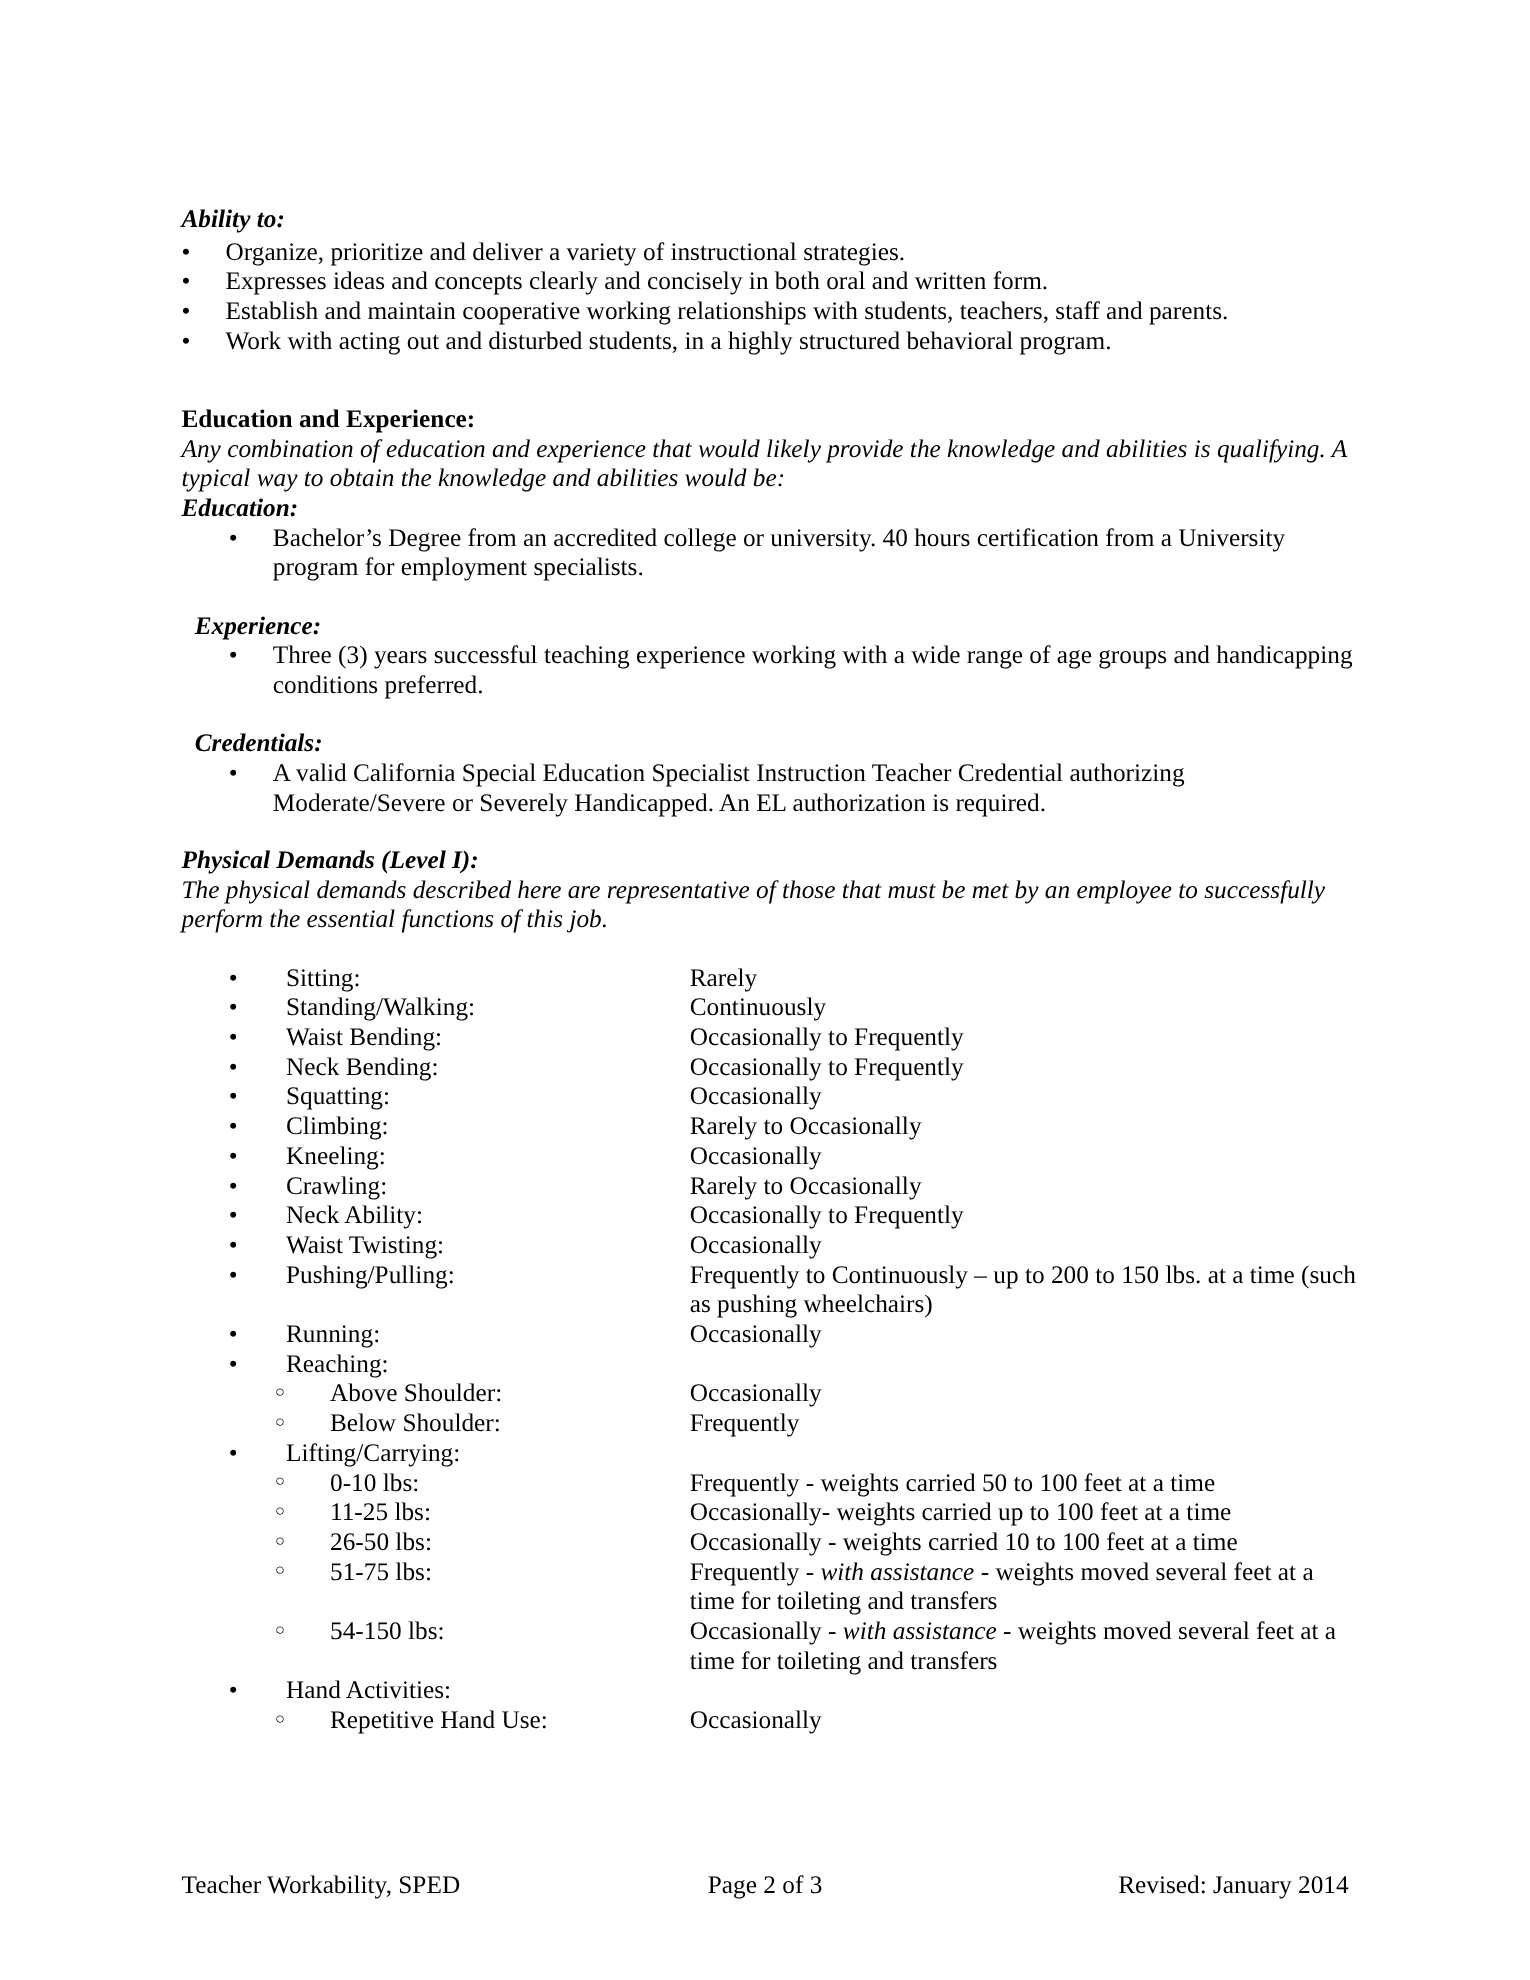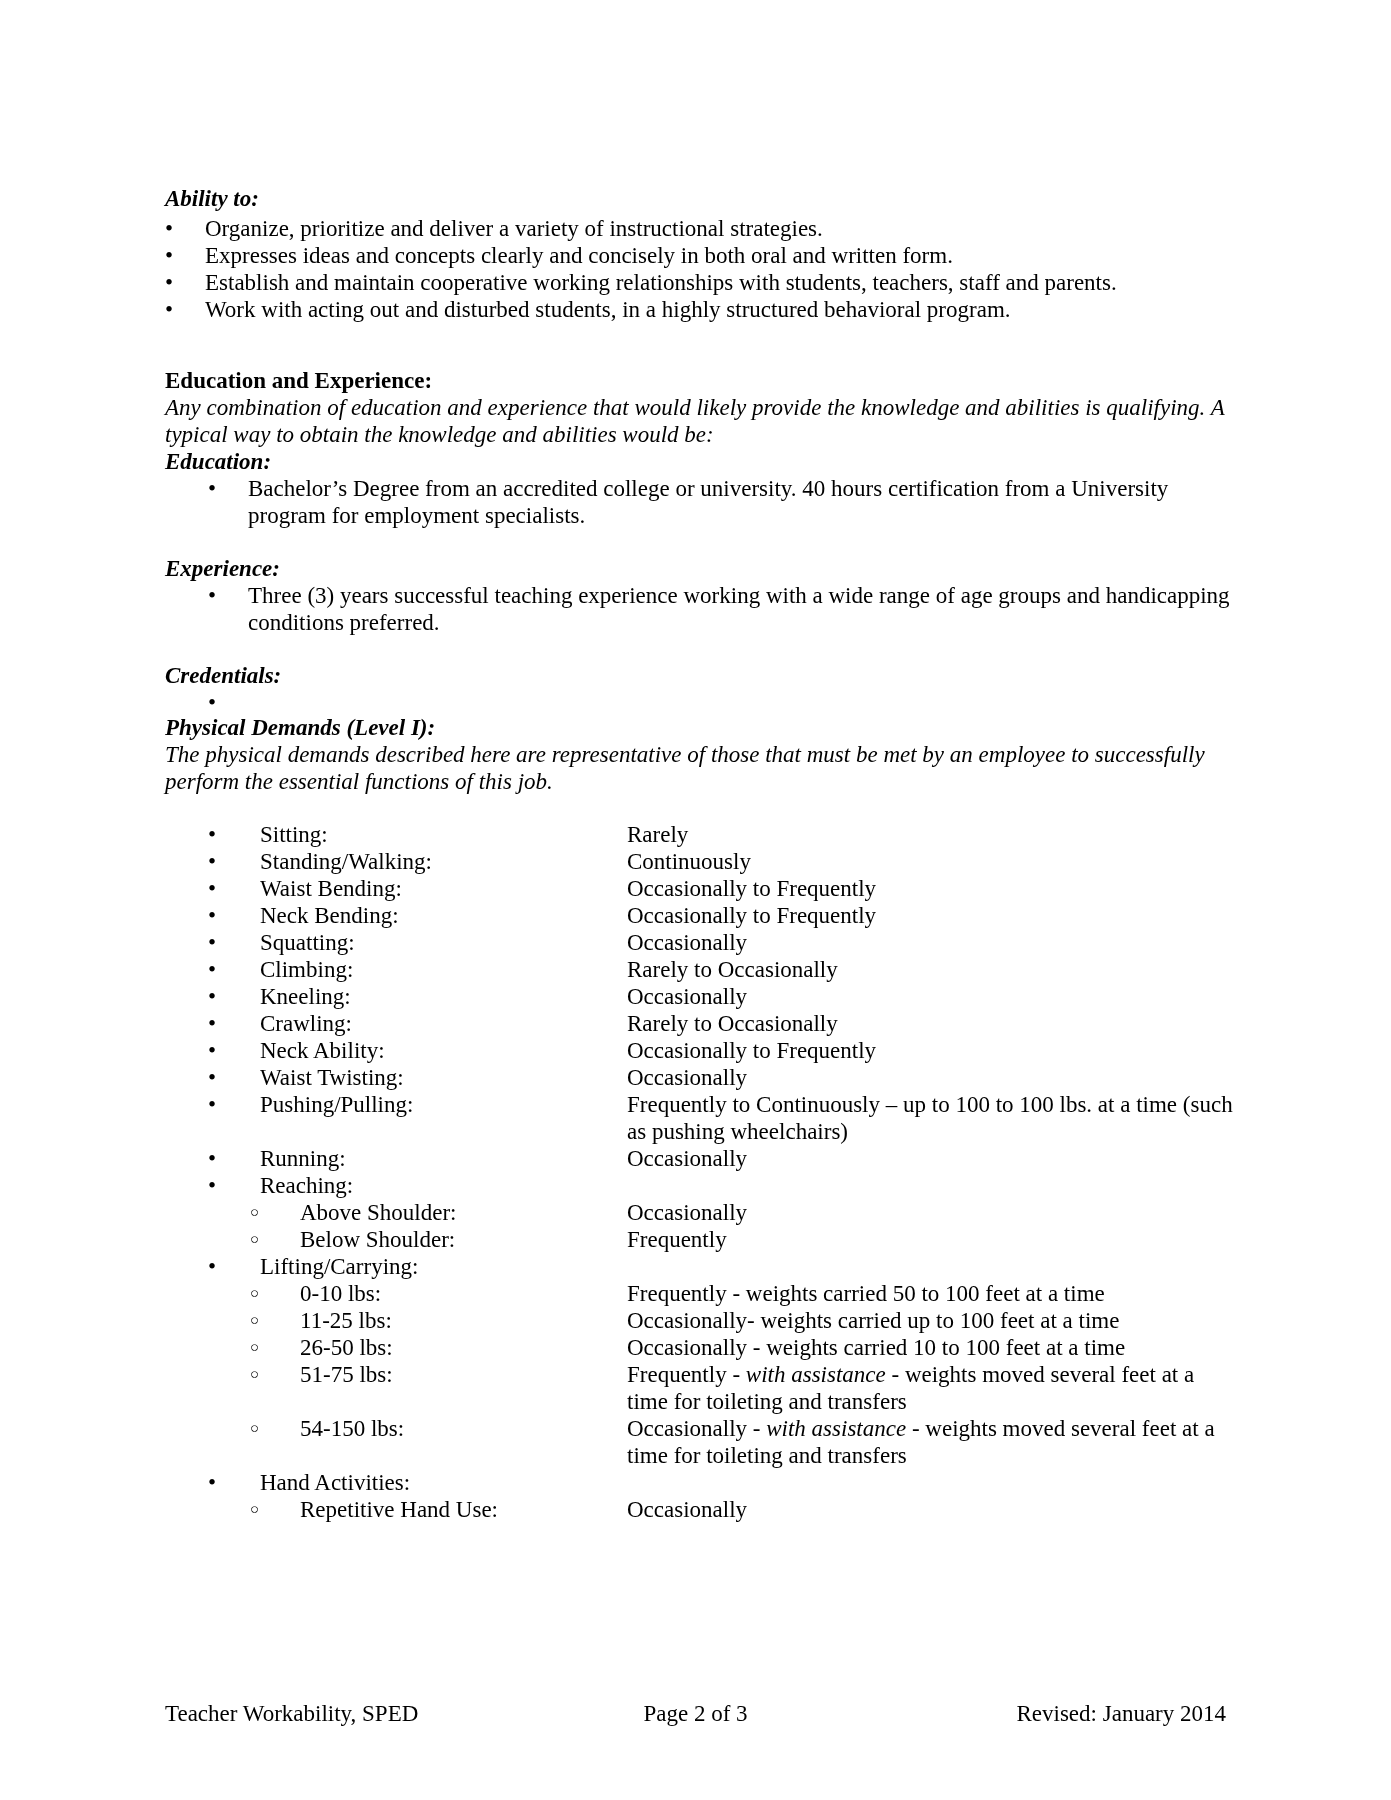--- a/index.html
+++ b/index.html
@@ -31,21 +31,21 @@
   .ul-flush > li > .blt{position:absolute;left:0;top:0;}
   
   .ul-ind > li{padding-left:83px;}
   .ul-ind > li > .blt{position:absolute;left:43px;top:0;}
   .blt{line-height:27px;}
   .blt-sub{font-size:15px;line-height:27px;}
   
   .gap3{margin-top:3px;}
   .gap23{}
   .gap25{margin-top:25px;font-style:italic;}
-  .gap26{margin-top:26px;}
+  .gap26{margin-top:26px;margin-left:12px;}
   .gap44{margin-top:44px;}
   
   .pd-rows{margin-top:26px;}
   .pd-row{position:relative;padding-left:83px;}
   .pd-row > .blt{position:absolute;left:43px;top:0;}
   .pd-row.sub{padding-left:123px;}
   .pd-row.sub > .blt{position:absolute;left:85px;top:0;}
   .pd-label{display:inline-block;vertical-align:top;width:367px;margin-left:12px;}
   .pd-row.sub .pd-label{width:327px;}
   .pd-value{display:inline-block;vertical-align:top;width:705px;white-space:pre-line;}
@@ -81,39 +81,40 @@
     </ul>
 
     <div class="h-bi gap26">Experience:</div>
     <ul class="ul-ind">
       <li class="preline"><span class="blt">•</span><span>Three (3) years successful teaching experience working with a wide range of age groups and handicapping
 conditions preferred.</span></li>
     </ul>
 
     <div class="h-bi gap26">Credentials:</div>
     <ul class="ul-ind">
-      <li class="preline"><span class="blt">•</span></li>
+      <li class="preline"><span class="blt">•</span><span>A valid California Special Education Specialist Instruction Teacher Credential authorizing
+Moderate/Severe or Severely Handicapped.  An EL authorization is required.</span></li>
     </ul>
 
     <div class="h-b gap25">Physical Demands (Level I):</div>
     <div class="ital preline">The physical demands described here are representative of those that must be met by an employee to successfully
 perform the essential functions of this job.</div>
 
     <div class="pd-rows">
       <div class="pd-row"><span class="blt">•</span><span class="pd-label">Sitting:</span><span class="pd-value">Rarely</span></div>
       <div class="pd-row"><span class="blt">•</span><span class="pd-label">Standing/Walking:</span><span class="pd-value">Continuously</span></div>
       <div class="pd-row"><span class="blt">•</span><span class="pd-label">Waist Bending:</span><span class="pd-value">Occasionally to Frequently</span></div>
       <div class="pd-row"><span class="blt">•</span><span class="pd-label">Neck Bending:</span><span class="pd-value">Occasionally to Frequently</span></div>
       <div class="pd-row"><span class="blt">•</span><span class="pd-label">Squatting:</span><span class="pd-value">Occasionally</span></div>
       <div class="pd-row"><span class="blt">•</span><span class="pd-label">Climbing:</span><span class="pd-value">Rarely to Occasionally</span></div>
       <div class="pd-row"><span class="blt">•</span><span class="pd-label">Kneeling:</span><span class="pd-value">Occasionally</span></div>
       <div class="pd-row"><span class="blt">•</span><span class="pd-label">Crawling:</span><span class="pd-value">Rarely to Occasionally</span></div>
       <div class="pd-row"><span class="blt">•</span><span class="pd-label">Neck Ability:</span><span class="pd-value">Occasionally to Frequently</span></div>
       <div class="pd-row"><span class="blt">•</span><span class="pd-label">Waist Twisting:</span><span class="pd-value">Occasionally</span></div>
-      <div class="pd-row"><span class="blt">•</span><span class="pd-label">Pushing/Pulling:</span><span class="pd-value">Frequently to Continuously – up to 100 to 100 lbs. at a time (such
+      <div class="pd-row"><span class="blt">•</span><span class="pd-label">Pushing/Pulling:</span><span class="pd-value">Frequently to Continuously – up to 200 to 150 lbs. at a time (such
 as pushing wheelchairs)</span></div>
       <div class="pd-row"><span class="blt">•</span><span class="pd-label">Running:</span><span class="pd-value">Occasionally</span></div>
       <div class="pd-row"><span class="blt">•</span><span class="pd-label">Reaching:</span><span class="pd-value"></span></div>
       <div class="pd-row sub"><span class="blt blt-sub">○</span><span class="pd-label">Above Shoulder:</span><span class="pd-value">Occasionally</span></div>
       <div class="pd-row sub"><span class="blt blt-sub">○</span><span class="pd-label">Below Shoulder:</span><span class="pd-value">Frequently</span></div>
       <div class="pd-row"><span class="blt">•</span><span class="pd-label">Lifting/Carrying:</span><span class="pd-value"></span></div>
       <div class="pd-row sub"><span class="blt blt-sub">○</span><span class="pd-label">0-10 lbs:</span><span class="pd-value">Frequently - weights carried 50 to 100 feet at a time</span></div>
       <div class="pd-row sub"><span class="blt blt-sub">○</span><span class="pd-label">11-25 lbs:</span><span class="pd-value">Occasionally- weights carried up to 100 feet at a time</span></div>
       <div class="pd-row sub"><span class="blt blt-sub">○</span><span class="pd-label">26-50 lbs:</span><span class="pd-value">Occasionally - weights carried 10 to 100 feet at a time</span></div>
       <div class="pd-row sub"><span class="blt blt-sub">○</span><span class="pd-label">51-75 lbs:</span><span class="pd-value"><span>Frequently - </span><span class="val-i">with assistance</span><span> - weights moved several feet at a

